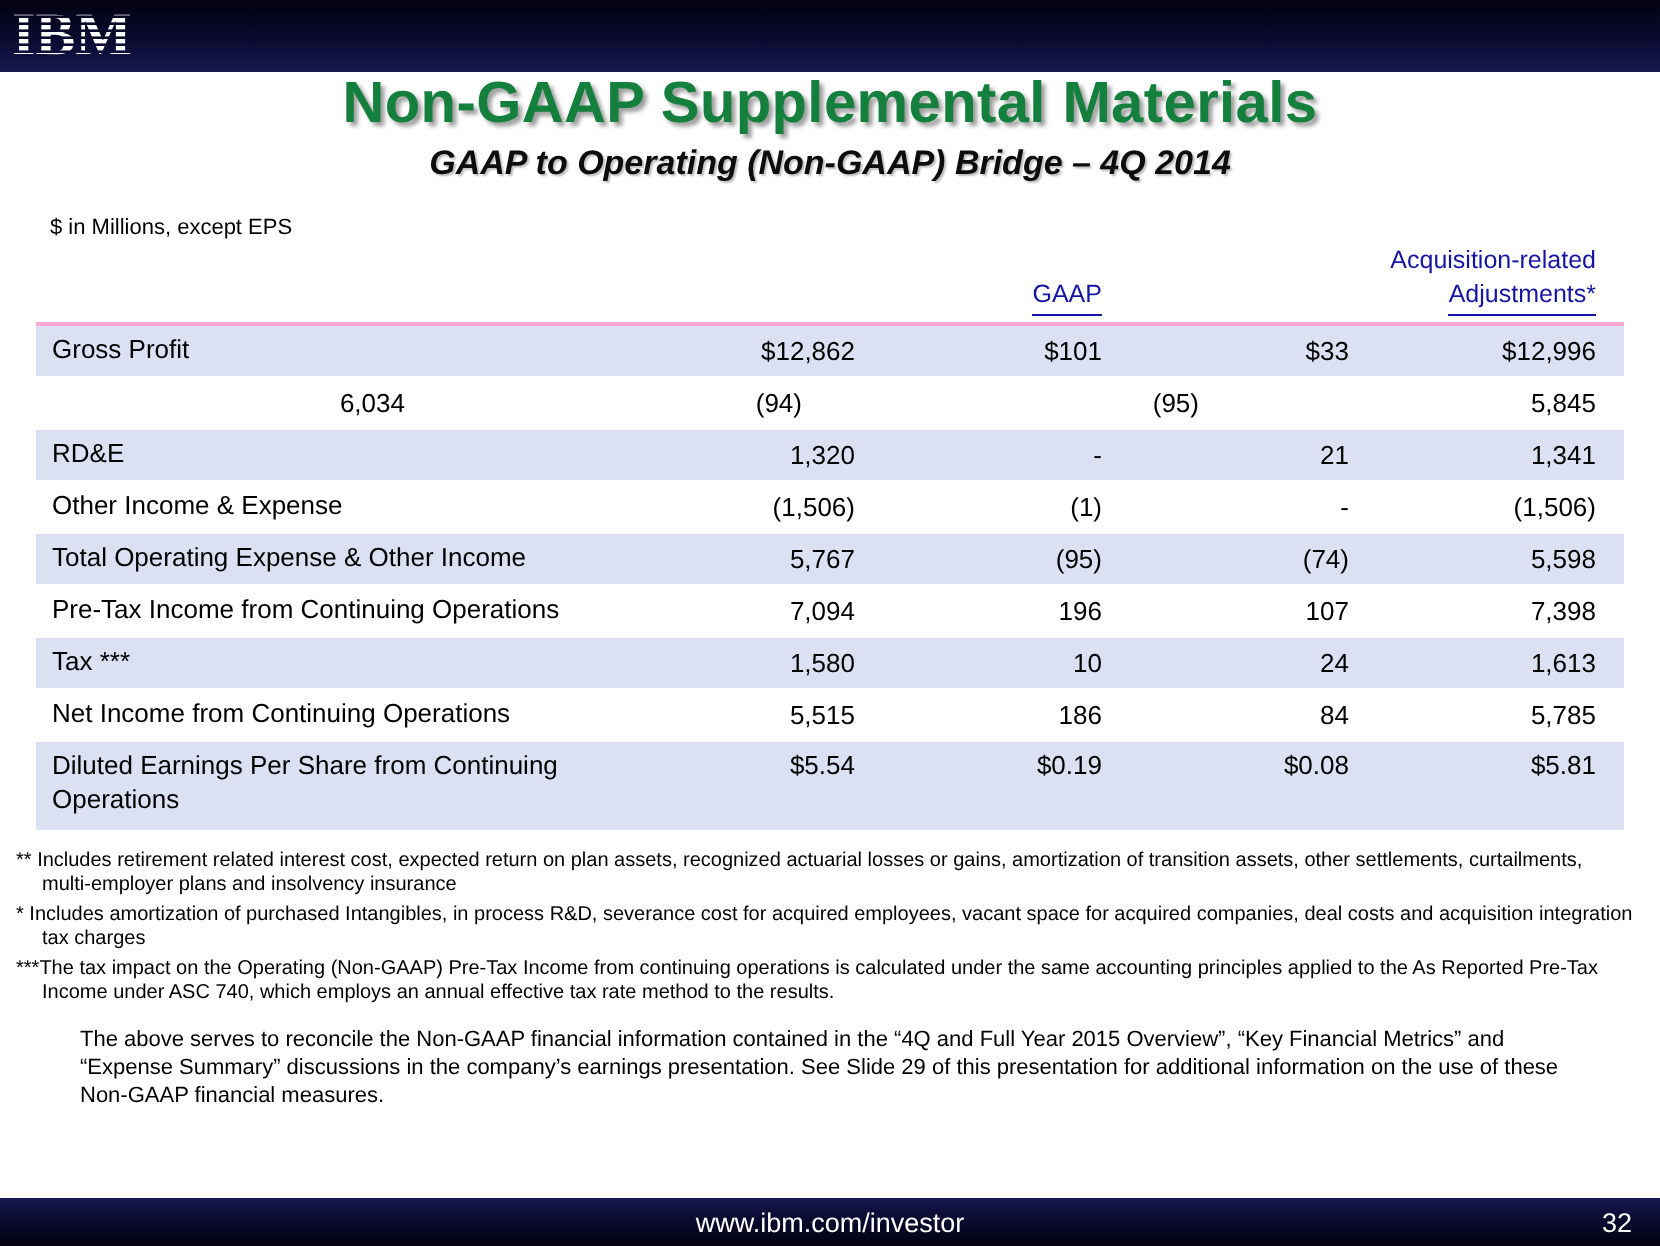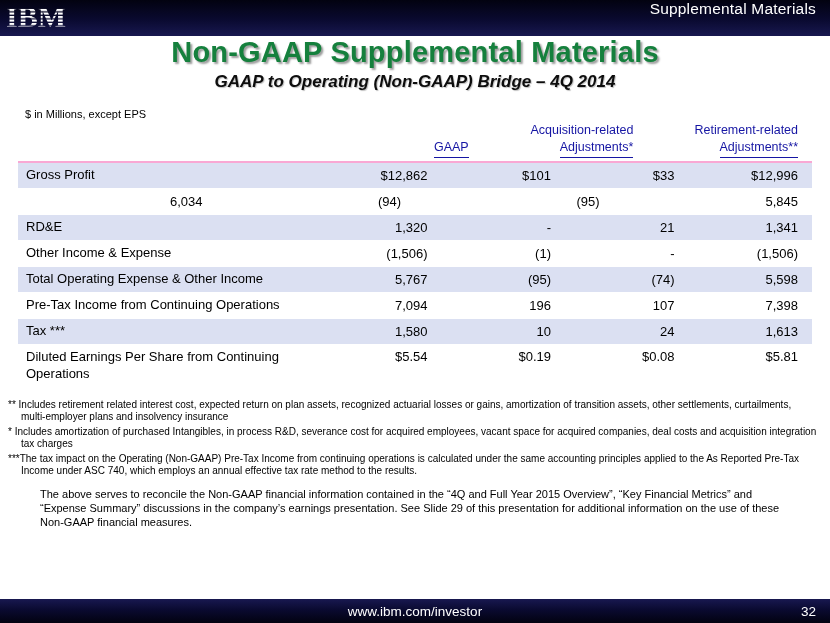--- a/index.html
+++ b/index.html
@@ -131,43 +131,38 @@
   <div class="brand-wrap">
     <svg width="66" height="28" viewBox="0 0 66 28" aria-hidden="true">
       <defs>
         <pattern id="ibmbars" x="0" y="0" width="66" height="3.5" patternUnits="userSpaceOnUse">
           <rect width="66" height="2.2" fill="#ffffff"></rect>
         </pattern>
       </defs>
       <text x="0" y="25" font-size="30" font-weight="bold" font-family="Liberation Serif, serif" fill="url(#ibmbars)">IBM</text>
     </svg>
   </div>
-  <div class="right-label">Supplemental Materials</div>
 </div>
 
 <div class="slide-title">Non-GAAP Supplemental Materials</div>
 <div class="slide-subtitle">GAAP to Operating (Non-GAAP) Bridge – 4Q 2014</div>
 <div class="units-note">$ in Millions, except EPS</div>
 
 <div class="table-wrap">
 
   <div class="thead">
     <div class="tlabel"></div>
     <div class="col">
       <span></span>
       <span class="u">GAAP</span>
     </div>
     <div class="col">
       <span>Acquisition-related</span>
       <span class="u">Adjustments*</span>
     </div>
-    <div class="col">
-      <span>Retirement-related</span>
-      <span class="u">Adjustments**</span>
-    </div>
   </div>
 
   <div class="tbody">
 
     <div class="trow">
       <div class="tlabel">Gross Profit</div>
       <div class="tval">$12,862</div>
       <div class="tval">$101</div>
       <div class="tval">$33</div>
       <div class="tval">$12,996</div>
@@ -213,20 +208,27 @@
     </div>
 
     <div class="trow">
       <div class="tlabel">Tax ***</div>
       <div class="tval">1,580</div>
       <div class="tval">10</div>
       <div class="tval">24</div>
       <div class="tval">1,613</div>
     </div>
 
+    <div class="trow">
+      <div class="tlabel">Net Income from Continuing Operations</div>
+      <div class="tval">5,515</div>
+      <div class="tval">186</div>
+      <div class="tval">84</div>
+      <div class="tval">5,785</div>
+    </div>
 
     <div class="trow">
       <div class="tlabel">Diluted Earnings Per Share from Continuing Operations</div>
       <div class="tval">$5.54</div>
       <div class="tval">$0.19</div>
       <div class="tval">$0.08</div>
       <div class="tval">$5.81</div>
     </div>
 
   </div>

